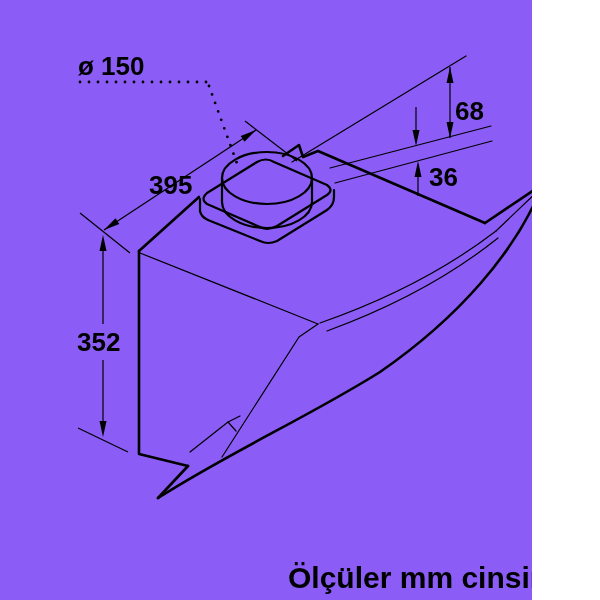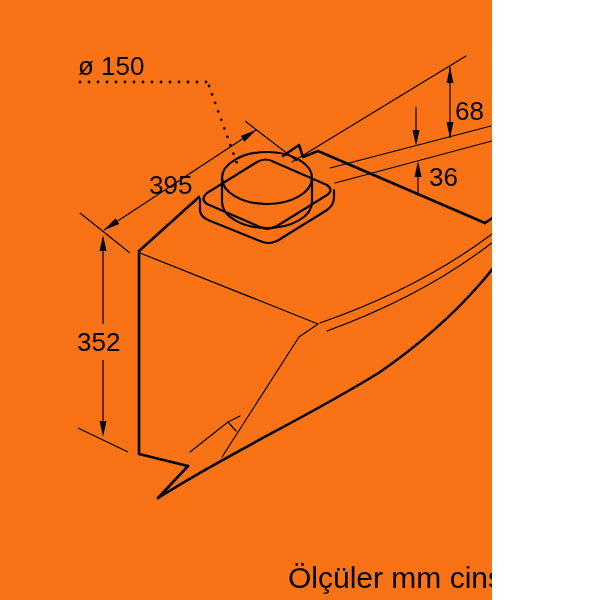--- a/index.html
+++ b/index.html
@@ -2,25 +2,26 @@
 <html><head>
 <meta charset="utf-8">
 <style>
   html, body {
     margin: 0;
     padding: 0;
     background: #ffffff;
   }
   .stage {
     position: relative;
-    width: 492px;
+    width: 532px;
     height: 600px;
-    background: #f97316;
+    background: #8b5cf6;
     overflow: hidden;
     font-family: "Liberation Sans", sans-serif;
+    font-weight: bold;
   }
   svg { display: block; }
   .heavy   { fill: none; stroke: #000; stroke-width: 2.6; stroke-linejoin: round; stroke-linecap: round; }
   .medium  { fill: none; stroke: #000; stroke-width: 2.2; stroke-linejoin: round; stroke-linecap: round; }
   .thin    { fill: none; stroke: #000; stroke-width: 1.2; stroke-linejoin: round; stroke-linecap: round; }
   .dimline { fill: none; stroke: #000; stroke-width: 1.2; stroke-linecap: butt; }
   .dots    { fill: none; stroke: #000; stroke-width: 2.8; stroke-linecap: round; stroke-dasharray: 0 9; }
   .arrow   { fill: #000; stroke: none; }
   .dimtext { fill: #000; font-size: 26px; font-family: "Liberation Sans", sans-serif; }
   .caption { fill: #000; font-size: 30px; font-family: "Liberation Sans", sans-serif; }

